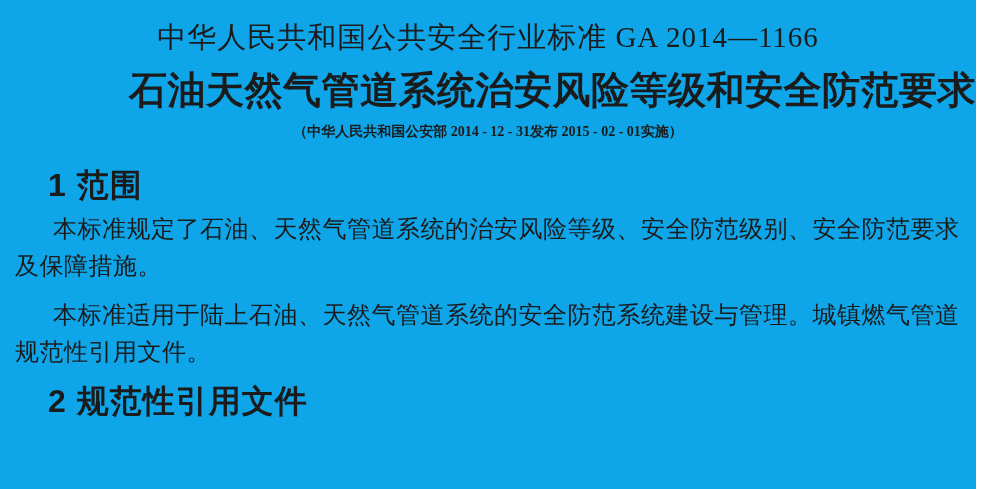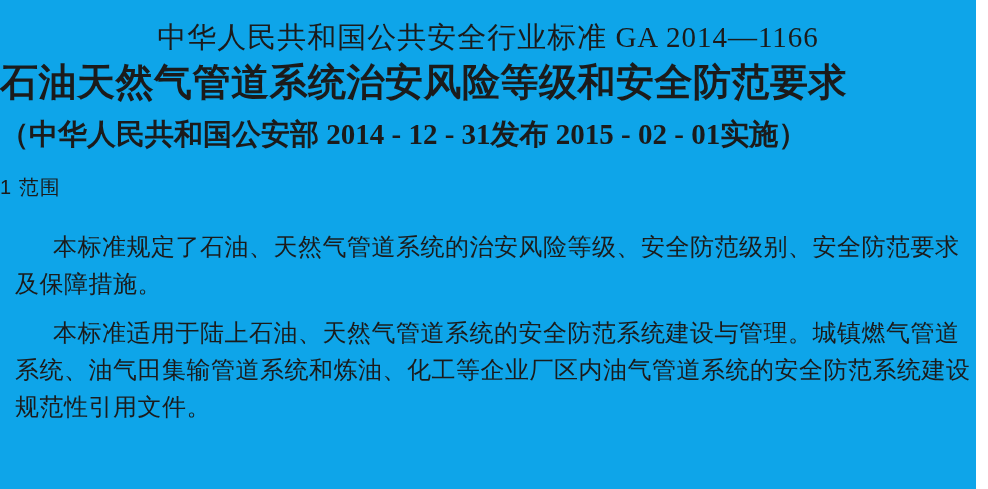--- a/index.html
+++ b/index.html
@@ -16,47 +16,48 @@
   .std-line {
     margin-top: 21px;
     text-align: center;
     font-size: 29px;
     line-height: 33px;
     font-weight: normal;
     letter-spacing: 1px;
     font-family: "Liberation Serif", serif;
   }
   .doc-title {
-    margin-top: 6px;
-    text-align: left;
+    margin-top: 14px;
+    text-align: right;
     font-size: 38px;
     line-height: 44px;
     font-weight: bold;
     letter-spacing: 0.5px;
     font-family: "Liberation Serif", serif;
   }
   .pub-line {
-    margin-top: 17px;
-    text-align: left;
-    font-size: 29px;
+    margin-top: 7px;
+    text-align: center;
+    font-size: 14px;
     line-height: 26px;
     font-weight: bold;
     font-family: "Liberation Serif", serif;
   }
   .sec-heading {
     font-family: "Liberation Sans", sans-serif;
-    font-weight: normal;
-    font-size: 20px;
+    font-weight: bold;
+    font-size: 32px;
     line-height: 28px;
+    padding-left: 48px;
     letter-spacing: 1px;
   }
   .sec-heading-1 { margin-top: 26px; }
   .sec-heading-2 { margin-top: 16px; }
   .para { margin-top: 12px; }
-  .para-1 { margin-top: 28px; }
+  .para-1 { margin-top: 12px; }
   .para-line {
     font-size: 24px;
     line-height: 37px;
     white-space: nowrap;
     padding-left: 15px;
     letter-spacing: 0.5px;
     font-family: "Liberation Serif", serif;
   }
   .para-line.indent { padding-left: 53px; }
 </style>
@@ -73,18 +74,18 @@
 
   <div class="sec-heading sec-heading-1">1 范围</div>
 
   <div class="para para-1">
     <div class="para-line indent">本标准规定了石油、天然气管道系统的治安风险等级、安全防范级别、安全防范要求</div>
     <div class="para-line">及保障措施。</div>
   </div>
 
   <div class="para">
     <div class="para-line indent">本标准适用于陆上石油、天然气管道系统的安全防范系统建设与管理。城镇燃气管道</div>
-    <div class="para-line">系统、油气田集输管道系统和炼油、化工等企业厂区内油气管道系统的安全防范系统建设</div>
     <div class="para-line">规范性引用文件。</div>
   </div>
 
+  <div class="sec-heading sec-heading-2">2 规范性引用文件</div>
 
 </div>
 
 </body></html>

